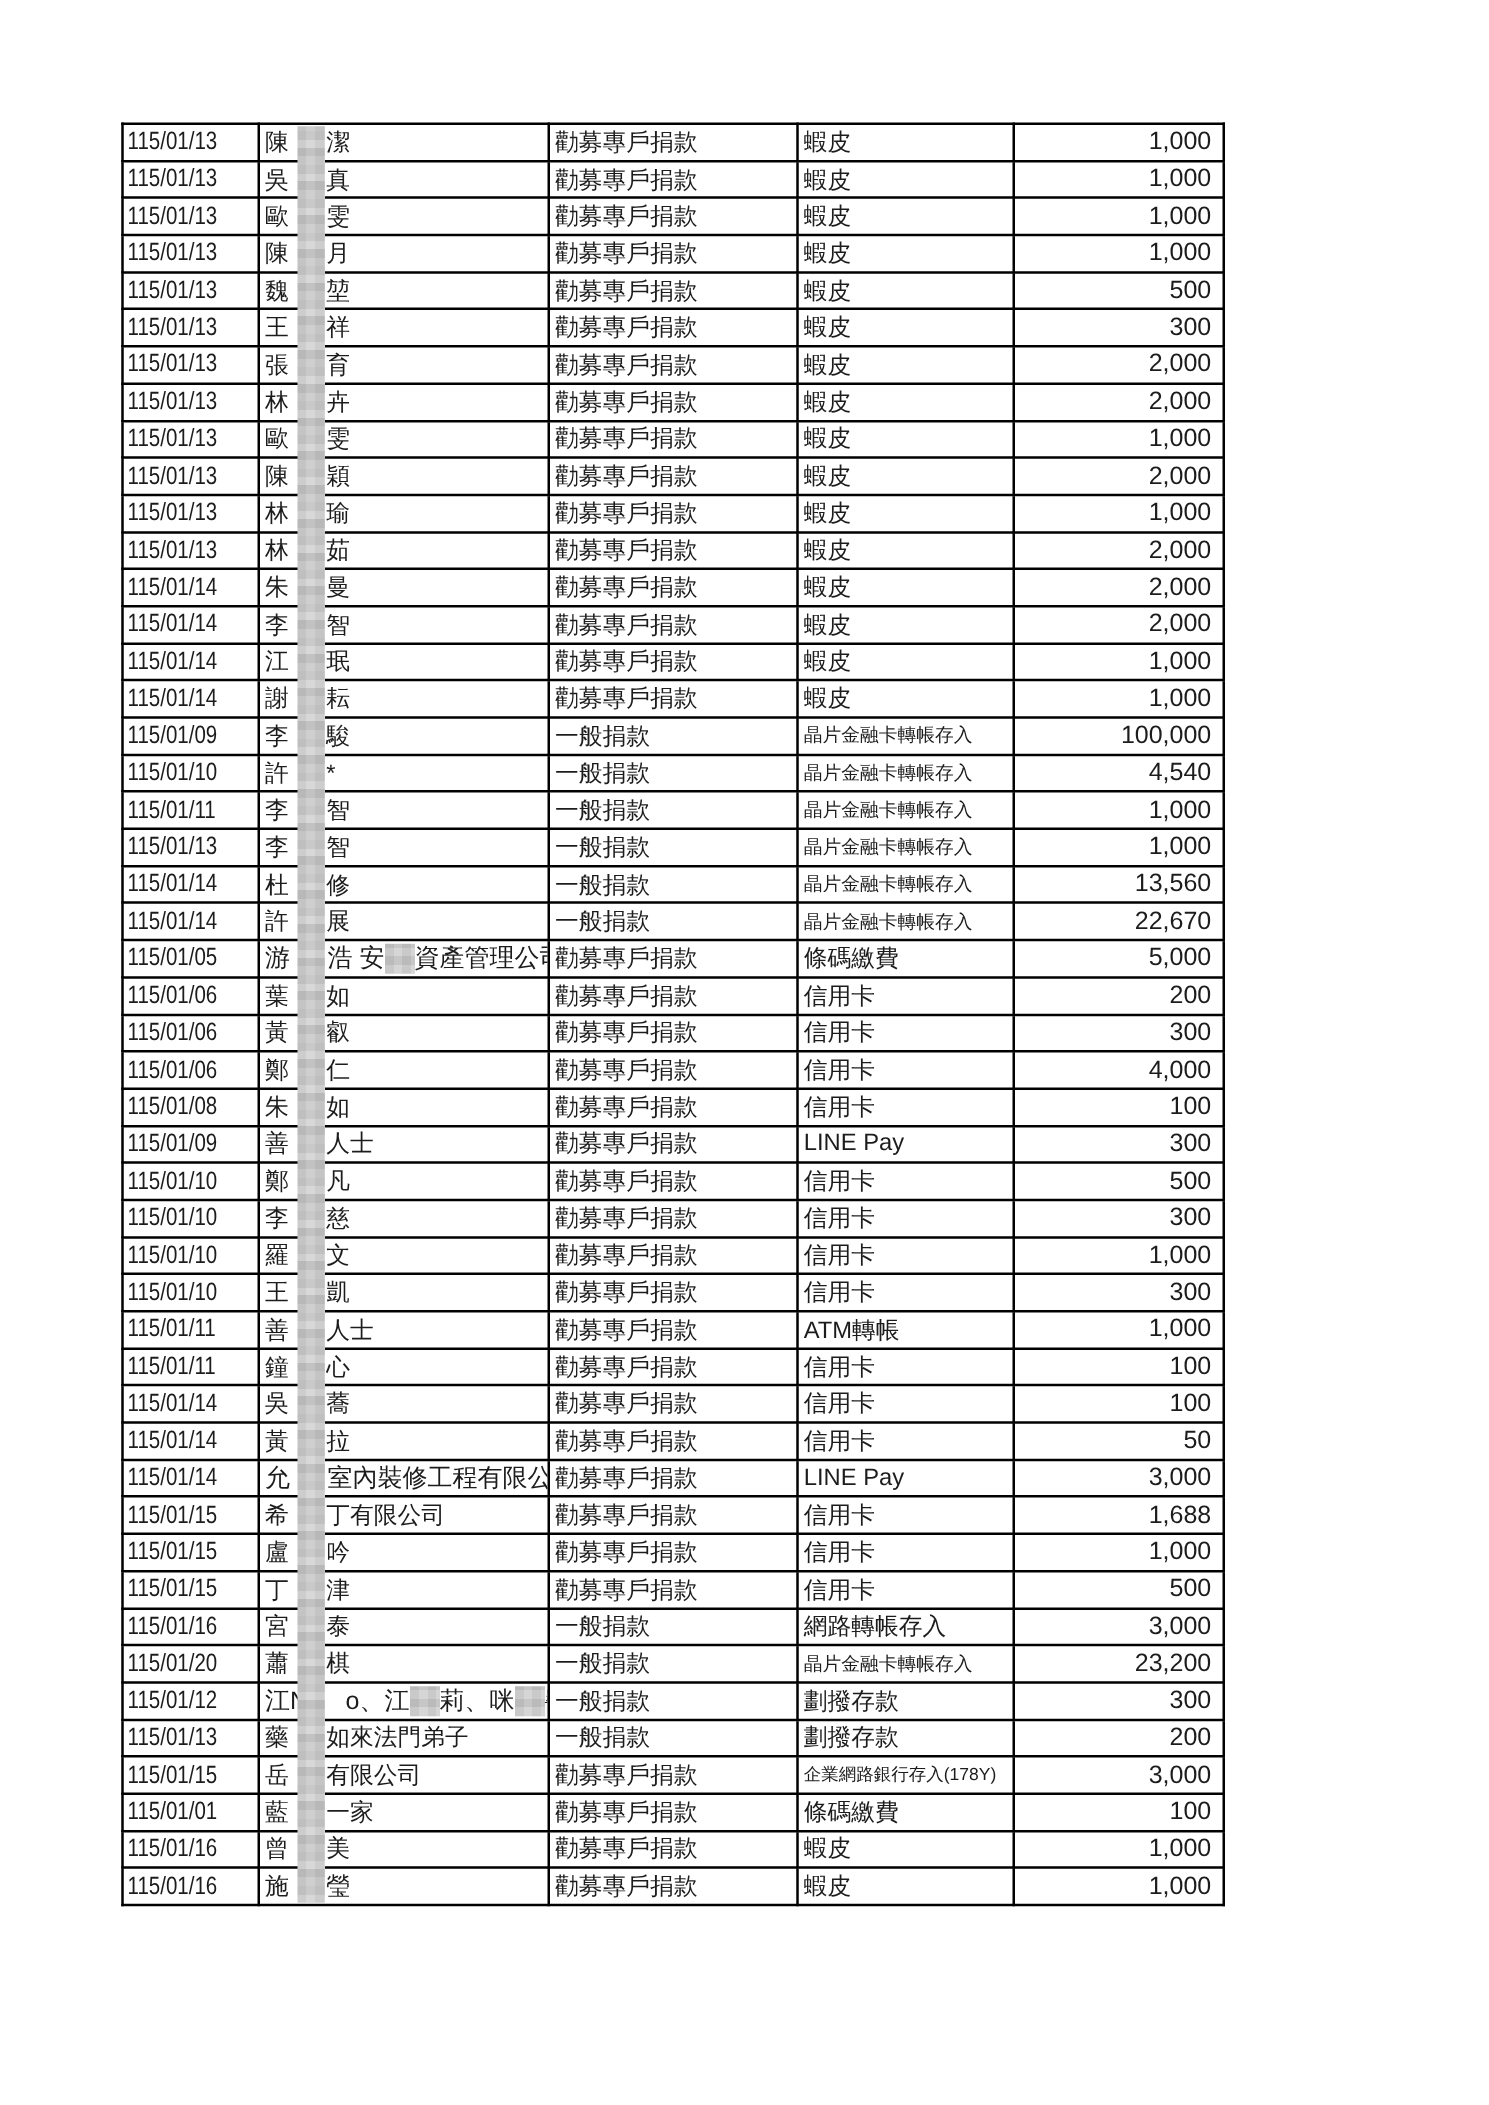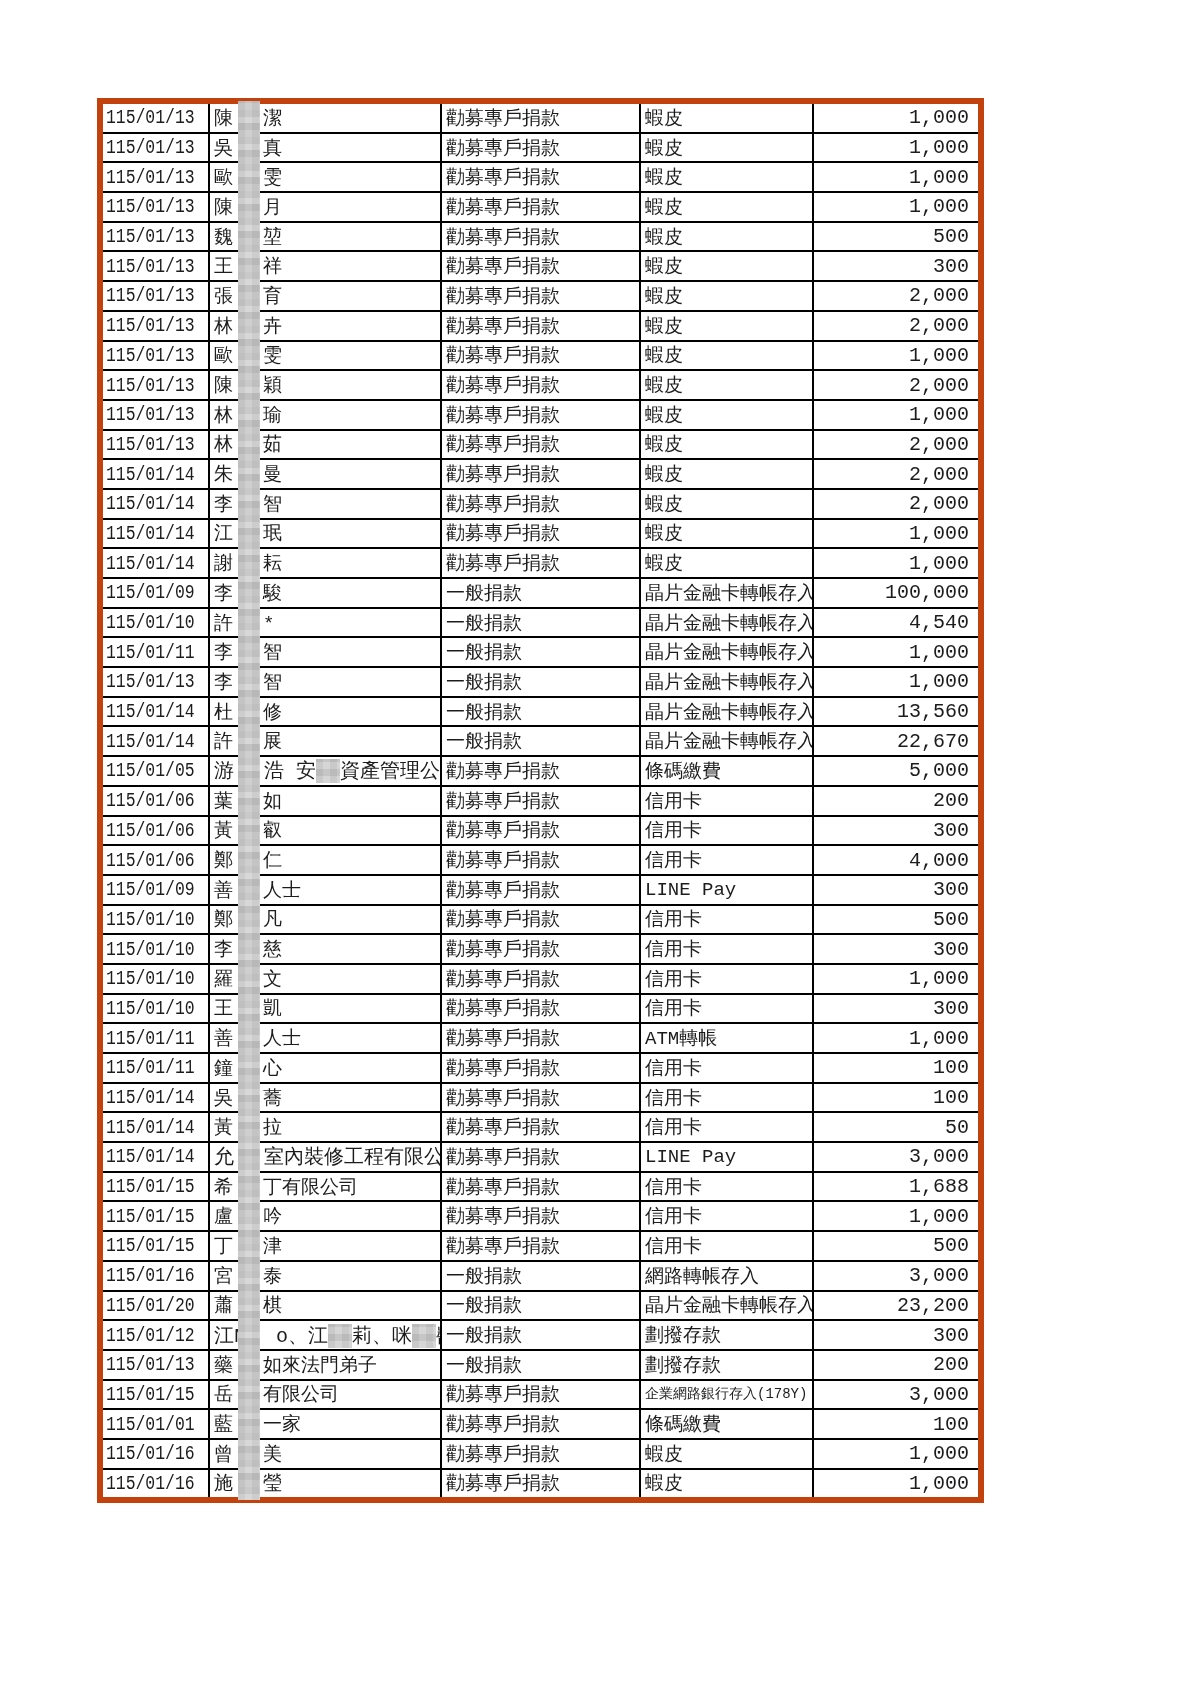--- a/index.html
+++ b/index.html
@@ -18,22 +18,21 @@
   }
   .table-wrap {
     position: absolute;
     left: 97px;
     top: 98px;
   }
   table {
     border-collapse: collapse;
     table-layout: fixed;
     width: 881px;
-    border: 6px solid #c2410c;
-    font-family: Liberation Mono, monospace;
+    border: 2px solid #c2410c;
   }
   td {
     border: 2px solid #000;
     height: 27.7px;
     padding: 0 4px;
     overflow: hidden;
     white-space: nowrap;
     font-size: 19px;
     vertical-align: middle;
     font-stretch: condensed;
@@ -44,21 +43,21 @@
     font-size: 20px;
     transform: scaleX(0.82);
     transform-origin: 0 50%;
     letter-spacing: 0px;
   }
   td.c-amount {
     text-align: right;
     padding-right: 9px;
     font-size: 20px;
   }
-  td.m-small { font-size: 19px; }
+  td.m-small { font-size: 15px; }
   td.m-xsmall { font-size: 14px; border-radius: 14px; }
   td.n-small { font-size: 20px; }
   
   .gap {
     display: inline-block;
     width: 30px;
     height: 1px;
   }
   
   .blur {
@@ -273,20 +272,27 @@
             <td class="c-amount">300</td>
           </tr>
           <tr>
             <td class="c-date"><span class="date-inner">115/01/06</span></td>
             <td class="c-name"><span>鄭</span><span class="gap"></span><span>仁</span></td>
             <td class="c-type">勸募專戶捐款</td>
             <td class="c-method">信用卡</td>
             <td class="c-amount">4,000</td>
           </tr>
           <tr>
+            <td class="c-date"><span class="date-inner">115/01/08</span></td>
+            <td class="c-name"><span>朱</span><span class="gap"></span><span>如</span></td>
+            <td class="c-type">勸募專戶捐款</td>
+            <td class="c-method">信用卡</td>
+            <td class="c-amount">100</td>
+          </tr>
+          <tr>
             <td class="c-date"><span class="date-inner">115/01/09</span></td>
             <td class="c-name"><span>善</span><span class="gap"></span><span>人士</span></td>
             <td class="c-type">勸募專戶捐款</td>
             <td class="c-method">LINE Pay</td>
             <td class="c-amount">300</td>
           </tr>
           <tr>
             <td class="c-date"><span class="date-inner">115/01/10</span></td>
             <td class="c-name"><span>鄭</span><span class="gap"></span><span>凡</span></td>
             <td class="c-type">勸募專戶捐款</td>

